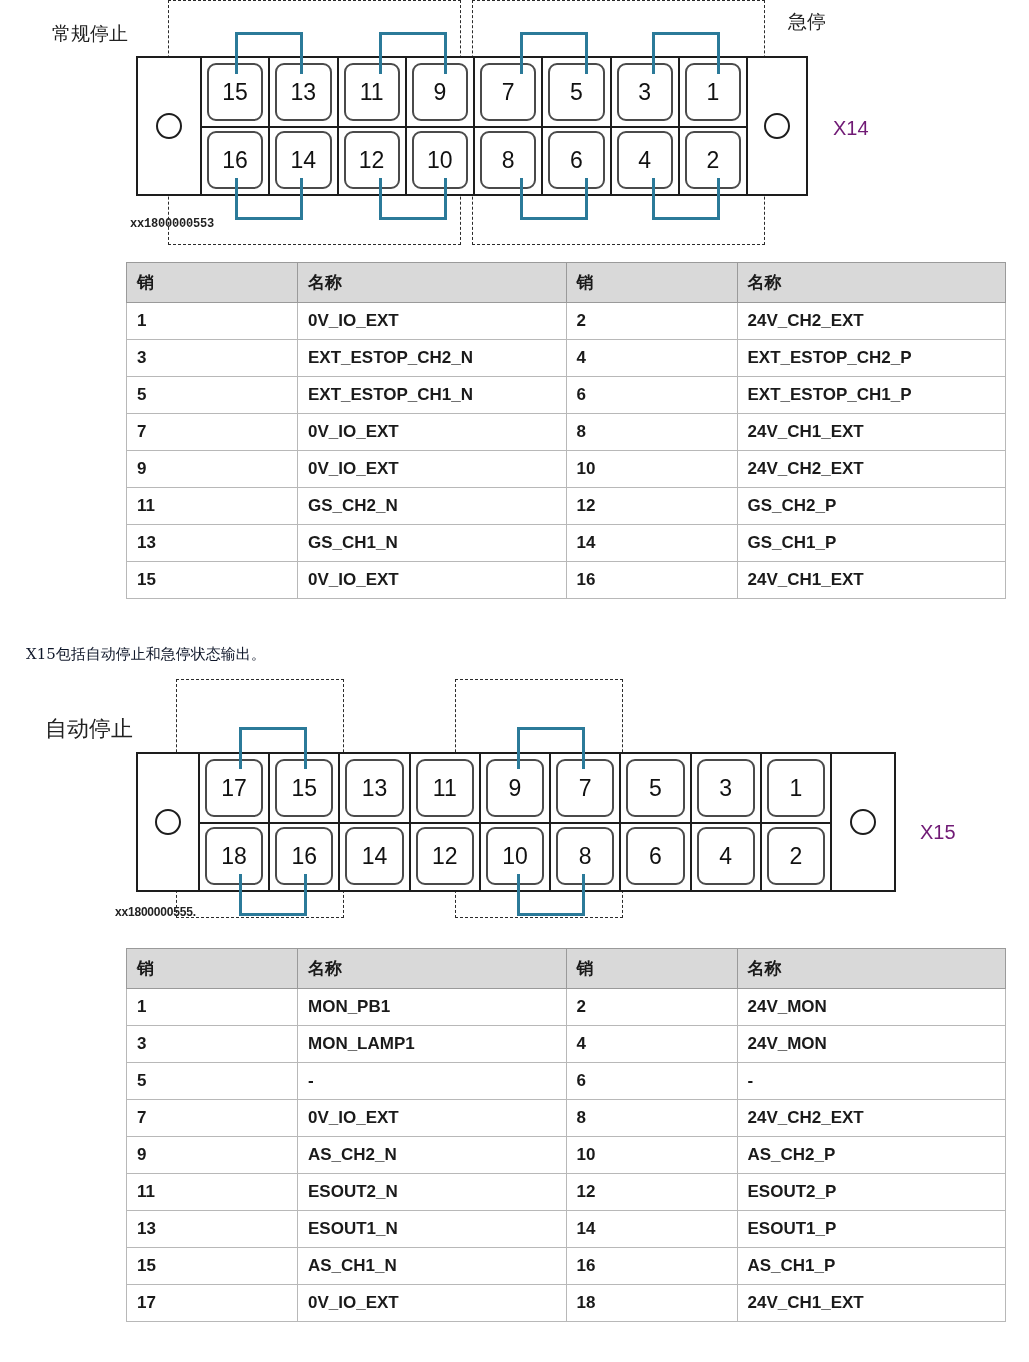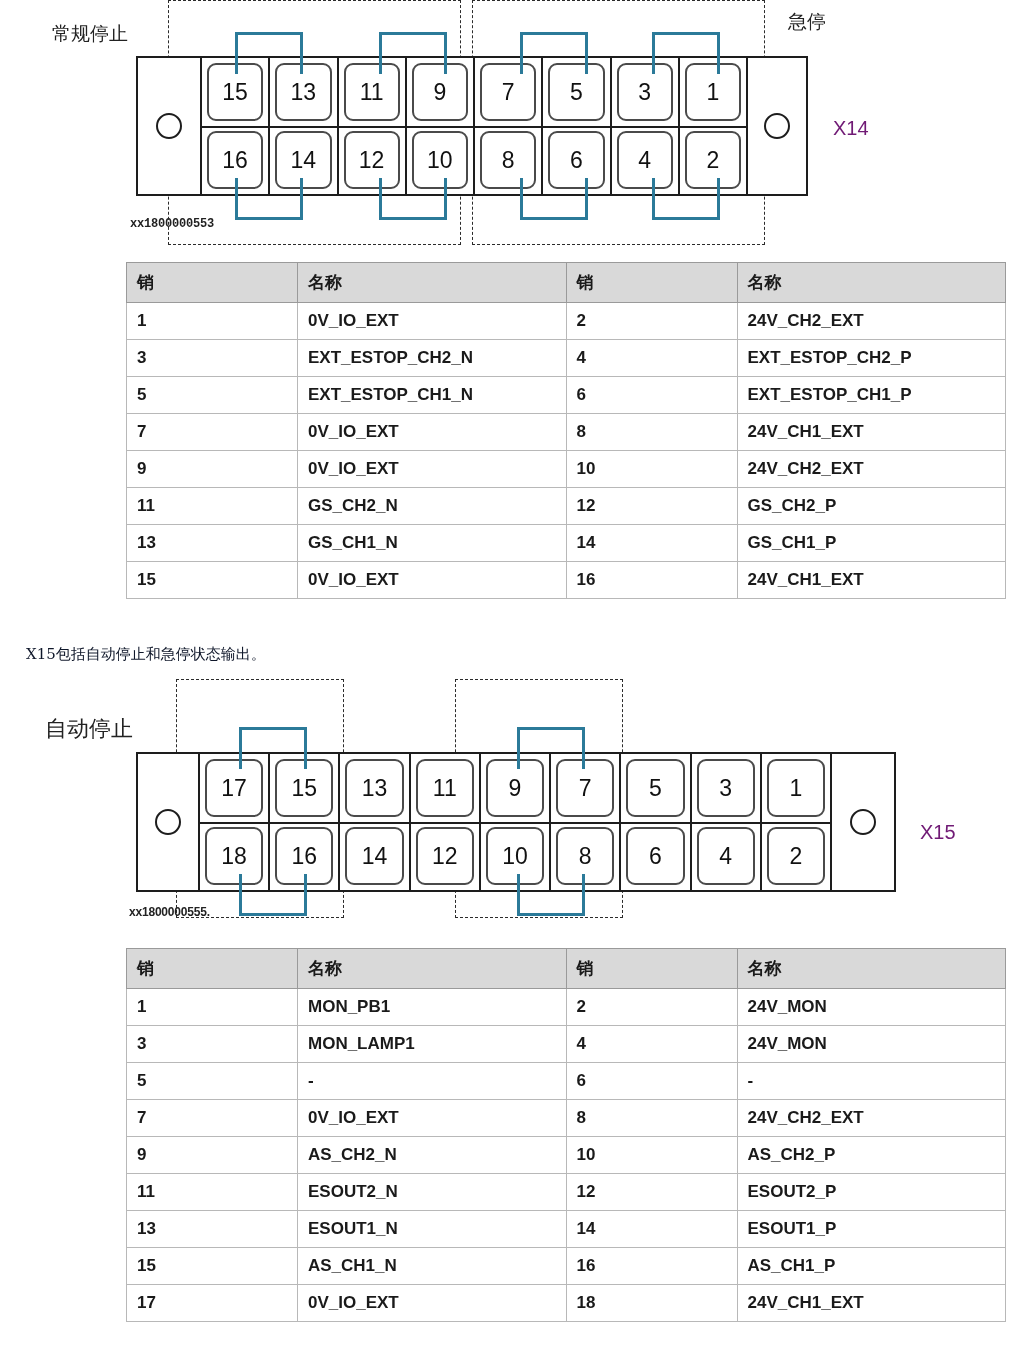--- a/index.html
+++ b/index.html
@@ -471,21 +471,21 @@
   <div class="ear" style="width:62px;">
     <div class="ear-hole"></div>
   </div>
 </div>
 
 <div class="jumper top" style="left:239px; top:727px; width:68px; height:42px;"></div>
 <div class="jumper bottom" style="left:239px; top:874px; width:68px; height:42px;"></div>
 <div class="jumper top" style="left:517px; top:727px; width:68px; height:42px;"></div>
 <div class="jumper bottom" style="left:517px; top:874px; width:68px; height:42px;"></div>
 
-<div class="abs part-no" style="left:129px; top:905px;">xx1800000555.</div>
+<div class="abs part-no" style="left:115px; top:905px;">xx1800000555.</div>
 
 <div class="abs conn-name" style="left:920px; top:813px;margin-top:8px;">X15</div>
 
 <table class="pin-table" style="left:126px; top:948px; width:880px;">
   <thead>
     <tr>
       <th class="pin-num-h">销</th>
       <th>名称</th>
       <th class="pin-num-h sep-left">销</th>
       <th>名称</th>

